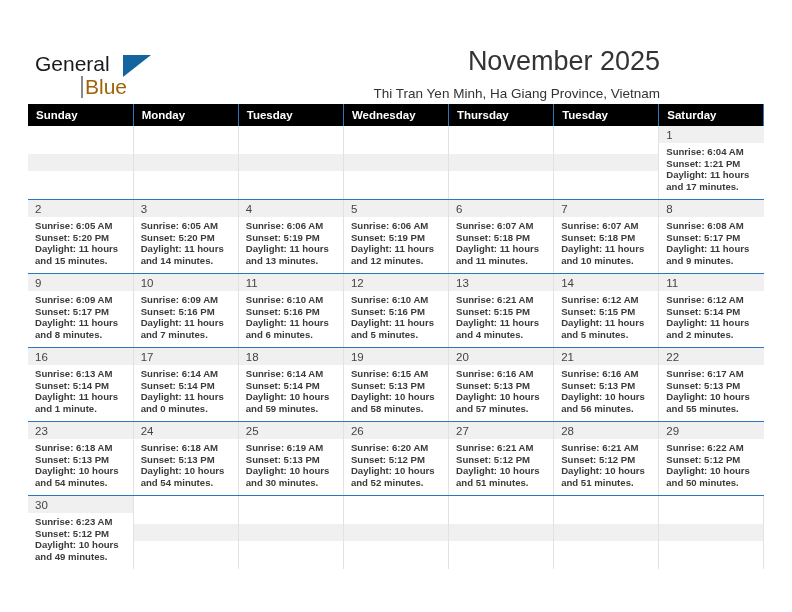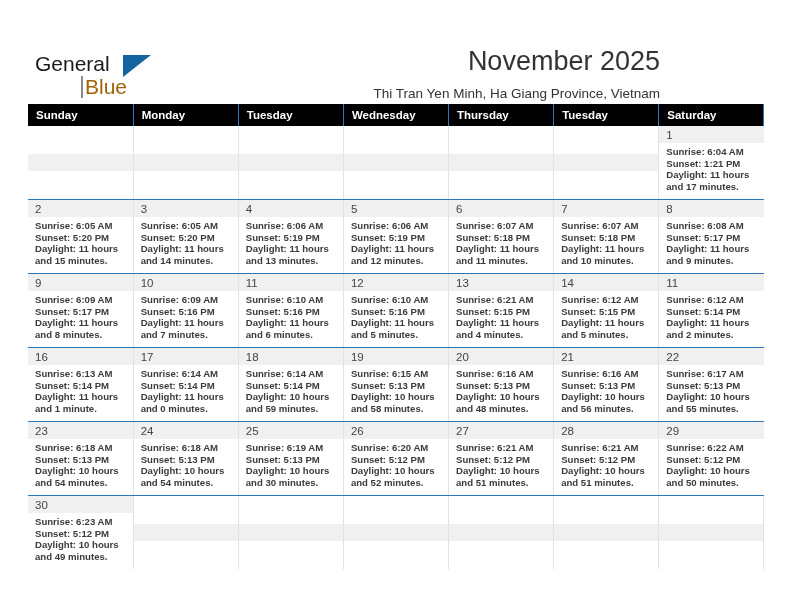--- a/index.html
+++ b/index.html
@@ -394,21 +394,21 @@
               <div>Daylight: 10 hours</div>
               <div>and 58 minutes.</div>
             </div>
           </td>
           <td class=" day">
             <div class="numband">20</div>
             <div class="cellbody">
               <div>Sunrise: 6:16 AM</div>
               <div>Sunset: 5:13 PM</div>
               <div>Daylight: 10 hours</div>
-              <div>and 48 minutes.</div>
+              <div>and 57 minutes.</div>
             </div>
           </td>
           <td class=" day">
             <div class="numband">21</div>
             <div class="cellbody">
               <div>Sunrise: 6:16 AM</div>
               <div>Sunset: 5:13 PM</div>
               <div>Daylight: 10 hours</div>
               <div>and 56 minutes.</div>
             </div>

